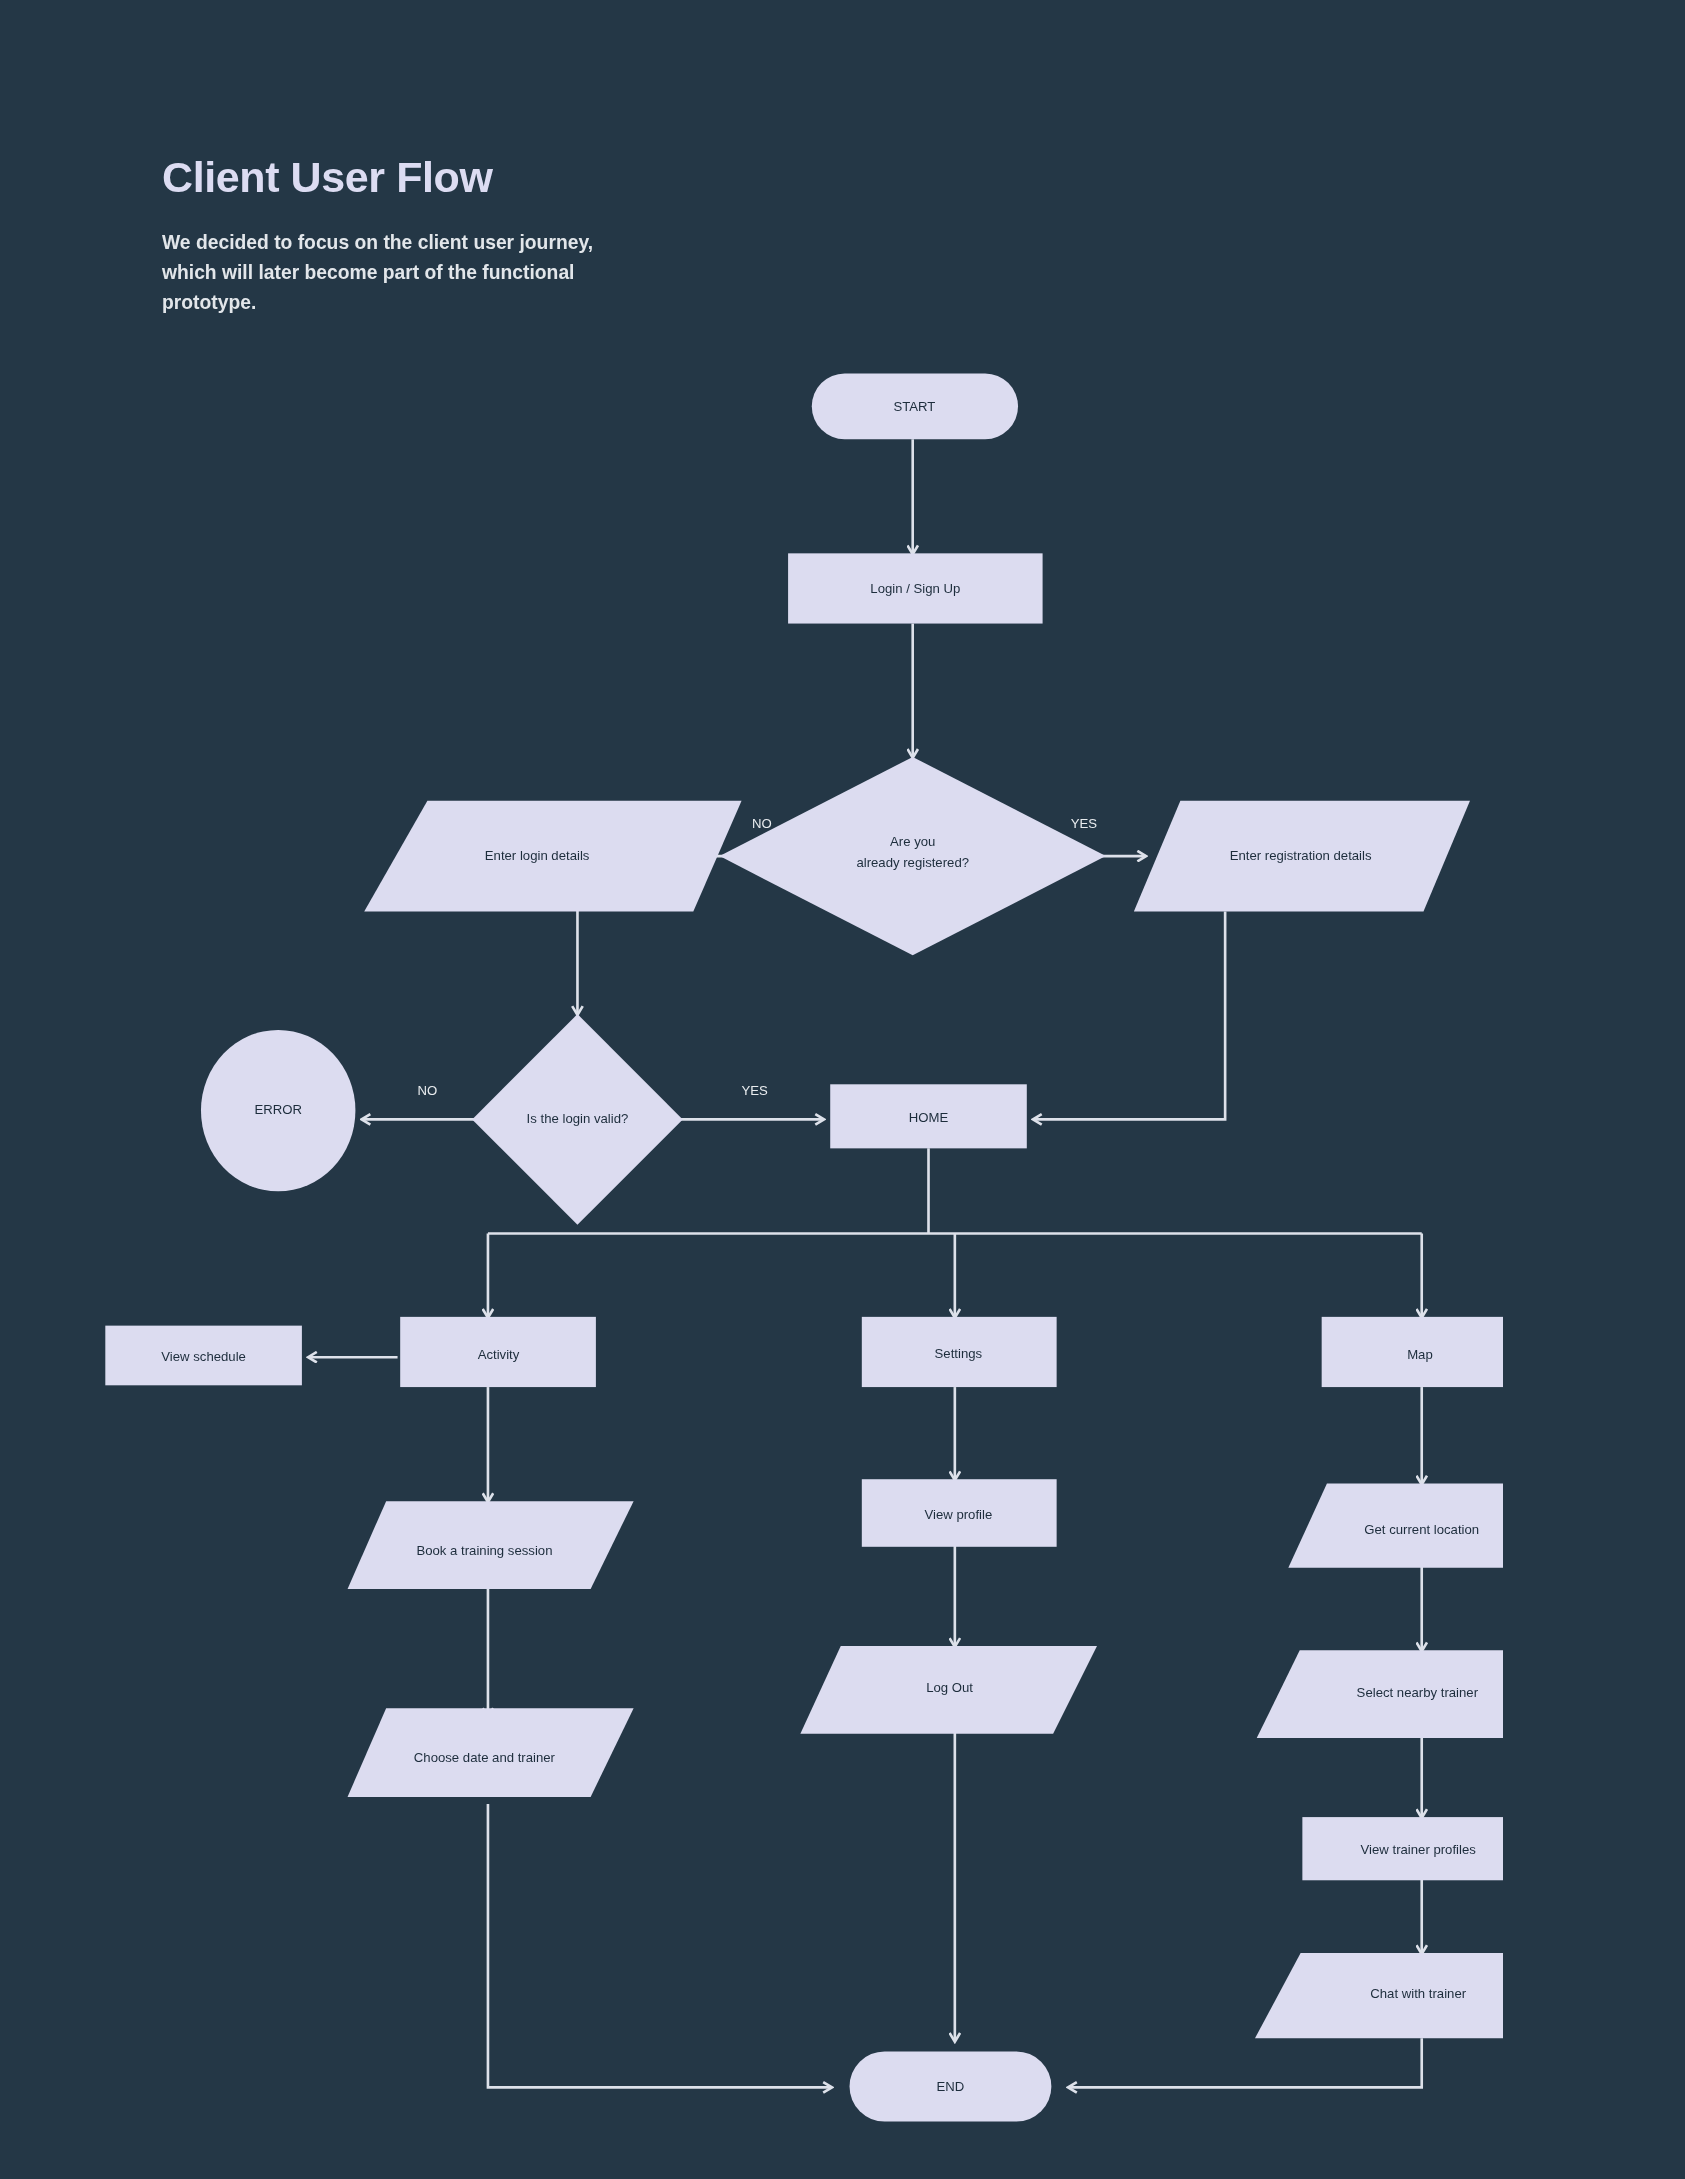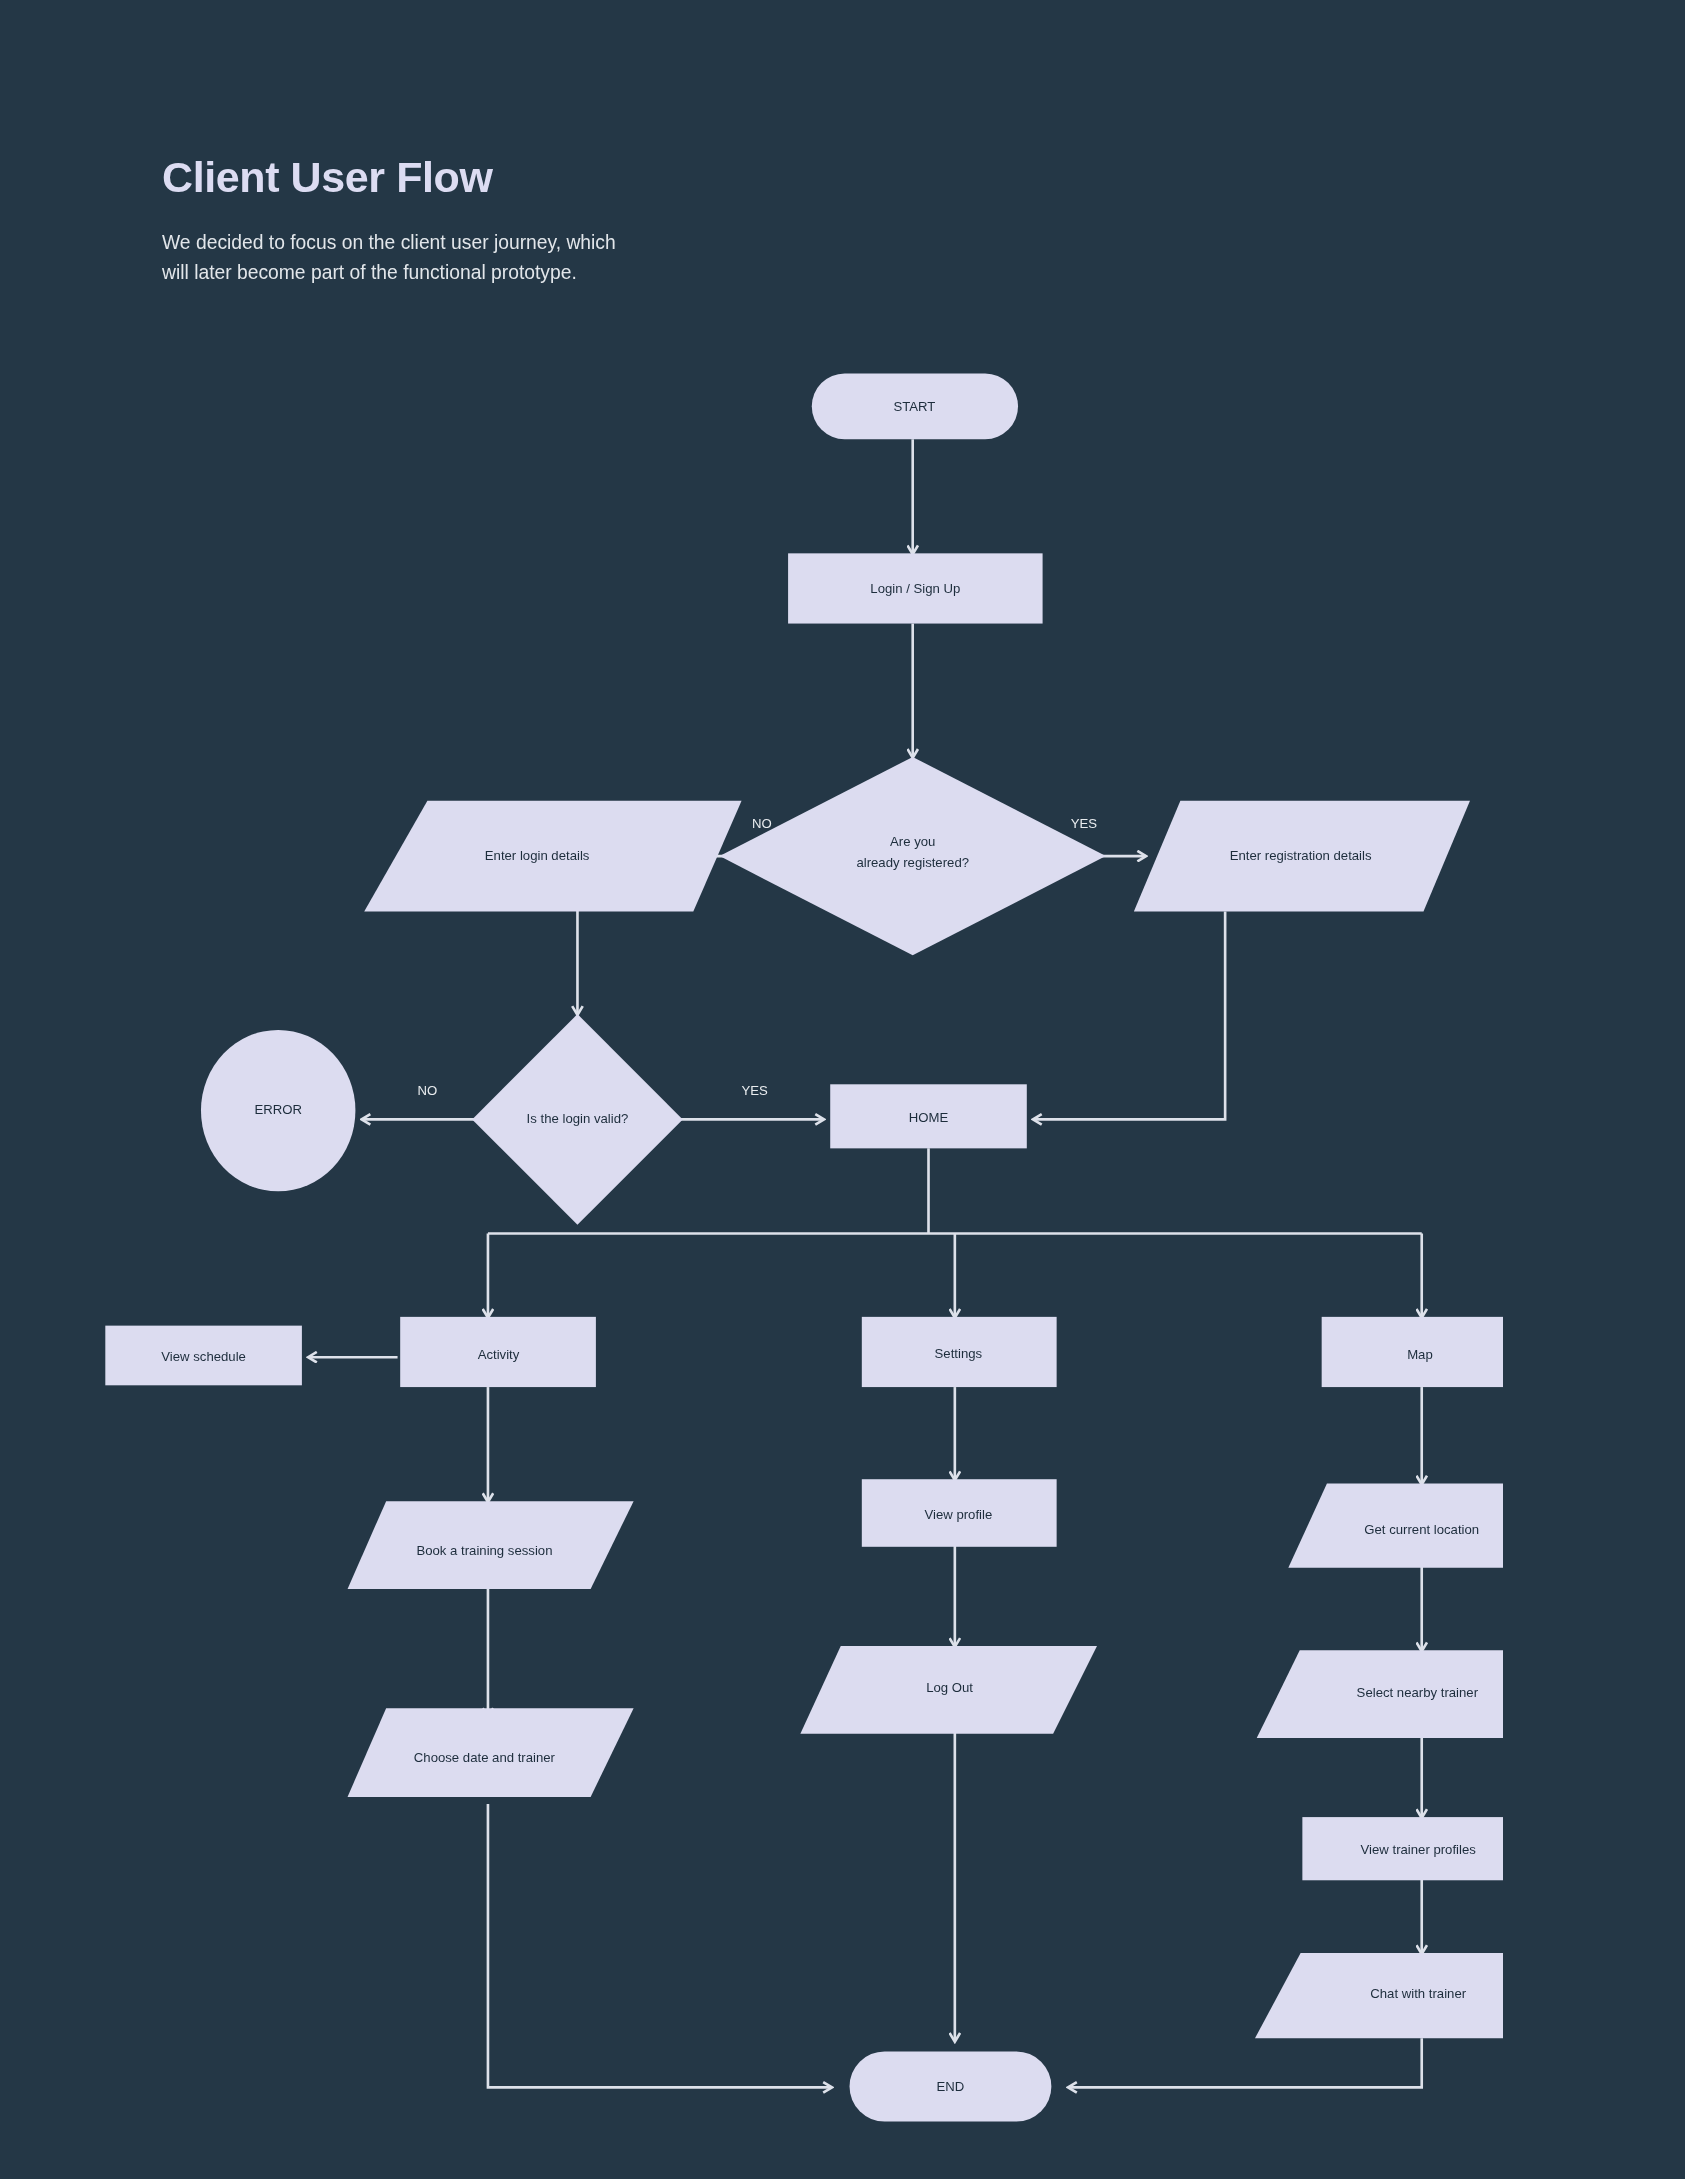--- a/index.html
+++ b/index.html
@@ -34,21 +34,21 @@
     font-weight: bold;
     letter-spacing: -0.4px;
     color: #dcdcf2;
     line-height: 1.1;
   }
   .page-subtitle {
     margin: 0;
     margin-top: 27px;
     font-family: "Liberation Sans", sans-serif;
     font-size: 19.3px;
-    font-weight: 400;
+    font-weight: 700;
     color: #e2e6ea;
     line-height: 1.55;
     max-width: 465px;
   }
   .node-label {
     font-family: "Liberation Sans", sans-serif;
     font-size: 15px;
     fill: #1d2d3c;
     text-anchor: middle;
     dominant-baseline: middle;

